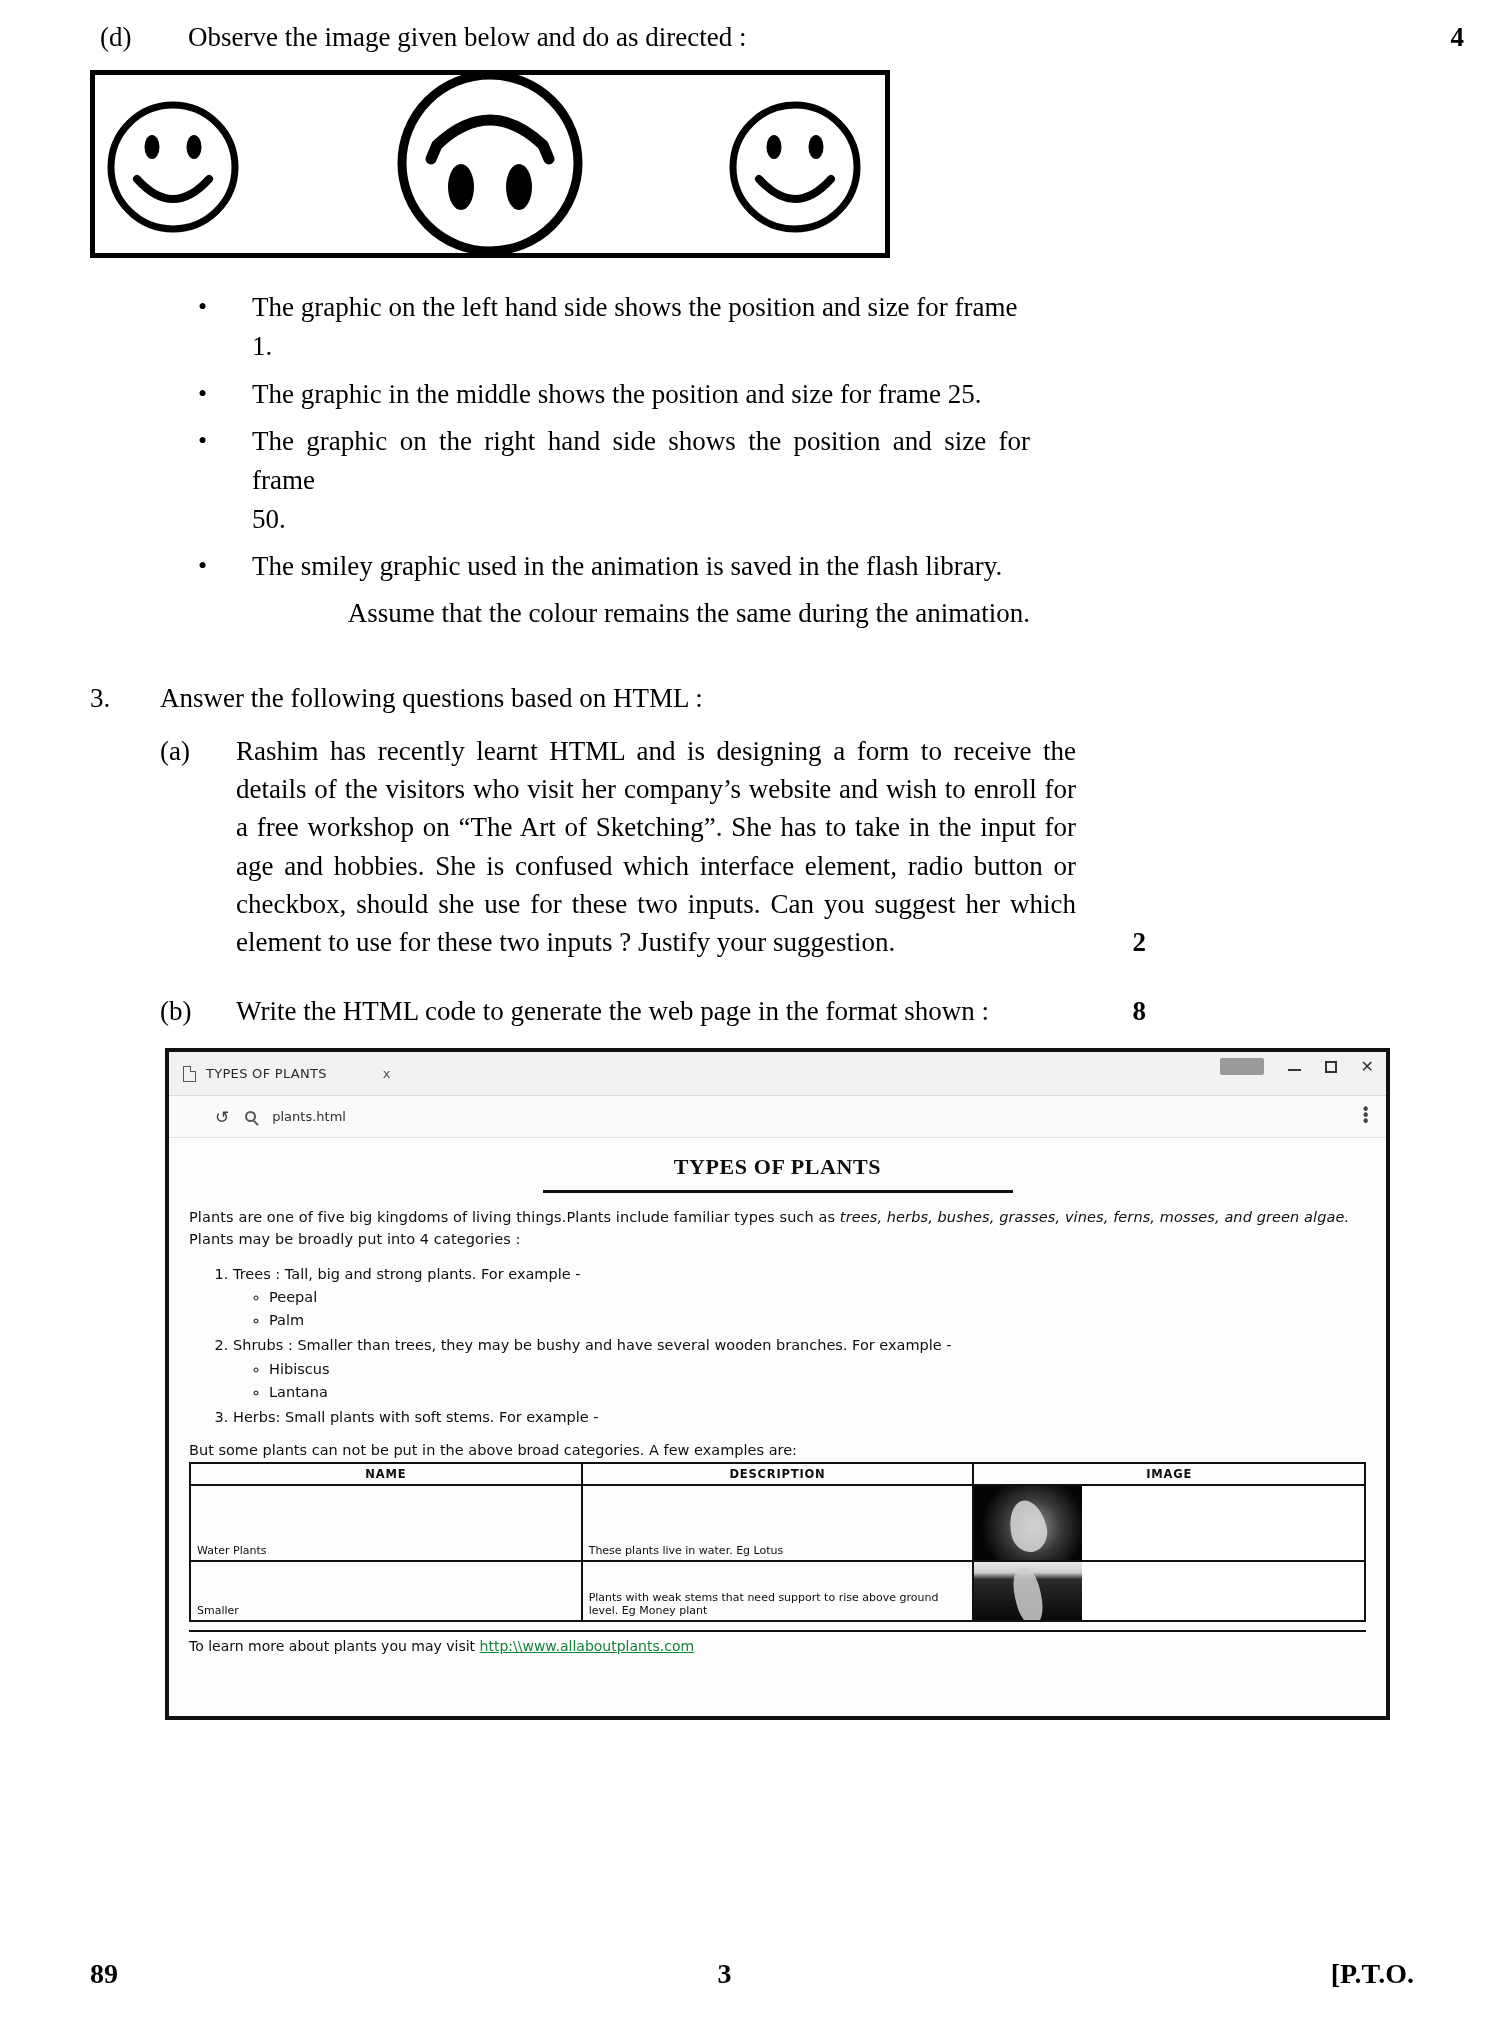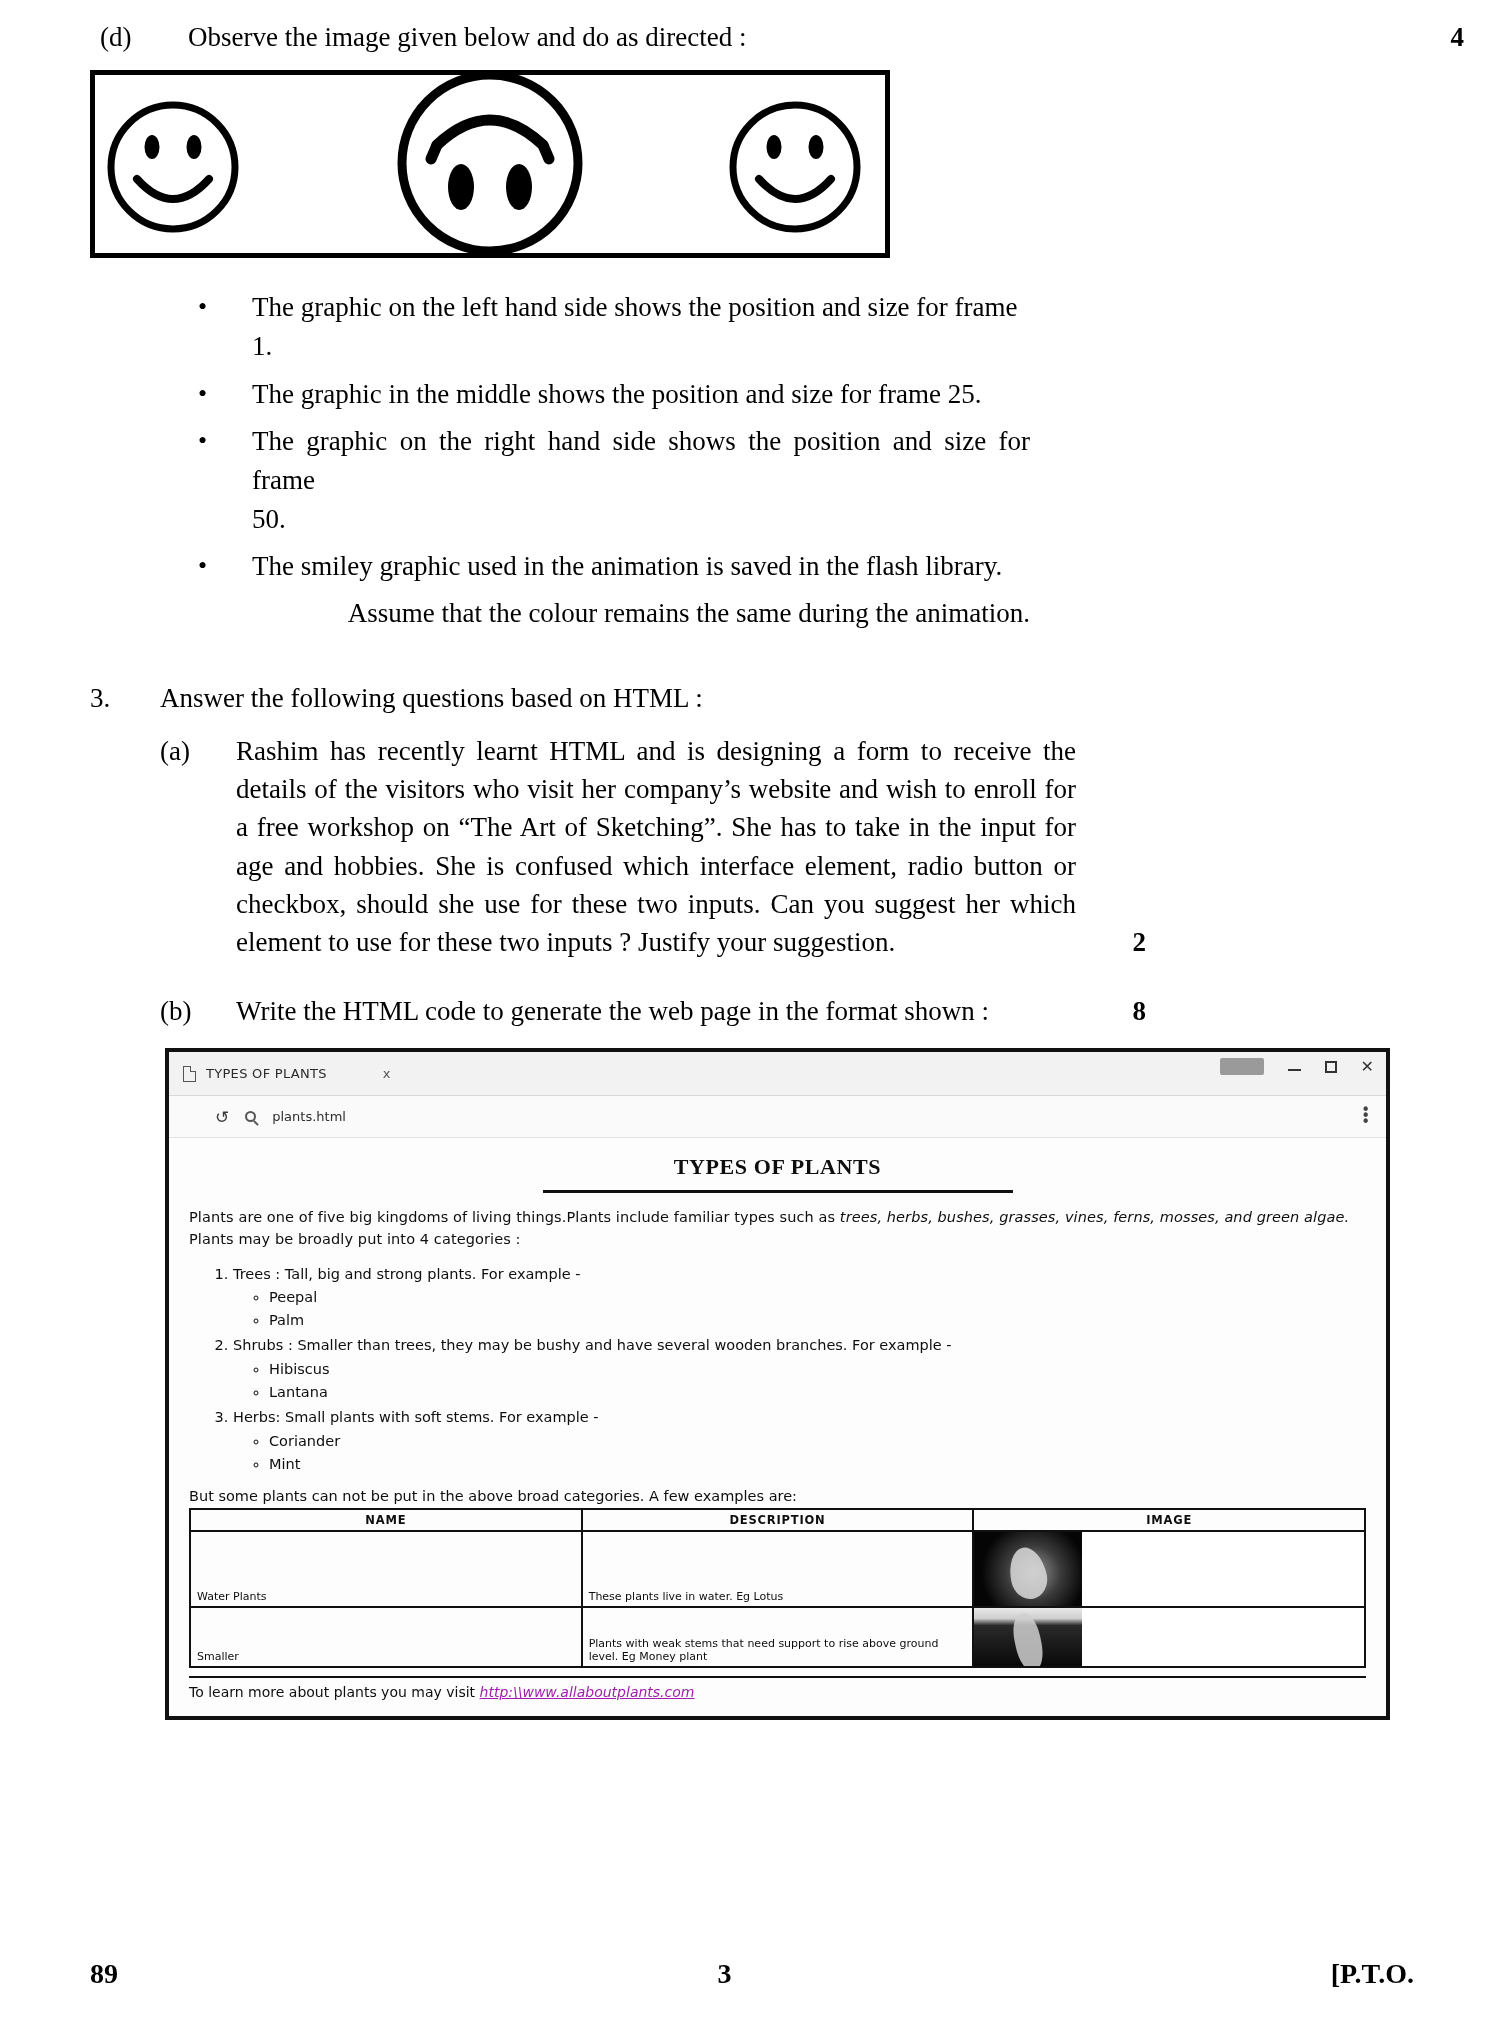--- a/index.html
+++ b/index.html
@@ -149,21 +149,21 @@
   .thumb.lotus { background:radial-gradient(circle at 55% 55%, #9a9a9a 0%, #3a3a3a 38%, #050505 72%); }
   .thumb.money { background:linear-gradient(180deg,#e9e9e9 0%,#cfcfcf 18%,#2a2a2a 30%,#090909 100%); }
   .thumb .leaf {
     position:absolute; left:50%; top:48%; width:36px; height:52px;
     background:#d9d9d9; border-radius:50% 50% 50% 50%/60% 60% 40% 40%;
     transform:translate(-50%,-40%) rotate(-12deg); opacity:.85;
   }
   .thumb.money .leaf { width:26px; height:58px; background:#cfcfcf; border-radius:45%; }
 
   .footer-note { margin-top:8px; font-size:14px; border-top:2.5px solid #111; padding-top:6px;}
-  .footer-note a, .footer-note .lnk { text-decoration:underline; color:#a21caf;font-style:italic; }
+  .footer-note a, .footer-note .lnk { text-decoration:underline; color:#15803d; }
 
   
   .page-foot {
     position:absolute; left:0; right:0; bottom:44px;
     display:flex; align-items:center; padding:0 90px;
     font-weight:bold; font-size:28px;
   }
   .pf-left { flex:0 0 auto; }
   .pf-mid { flex:1 1 auto; text-align:center; }
   .pf-right { flex:0 0 auto; }
@@ -297,24 +297,20 @@
         </li>
         <li>
           <span>Shrubs : Smaller than trees, they may be bushy and have several wooden branches. For example -</span>
           <ul class="sub">
             <li>Hibiscus</li>
             <li>Lantana</li>
           </ul>
         </li>
         <li>
           <span>Herbs: Small plants with soft stems. For example -</span>
-          <ul class="sub">
-            <li>Coriander</li>
-            <li>Mint</li>
-          </ul>
         </li>
       </ol>
 
       <div class="butline">But some plants can not be put in the above broad categories. A few examples are:</div>
 
       <table class="plants">
         <thead>
           <tr>
             <th class="name">NAME</th>
             <th>DESCRIPTION</th>

